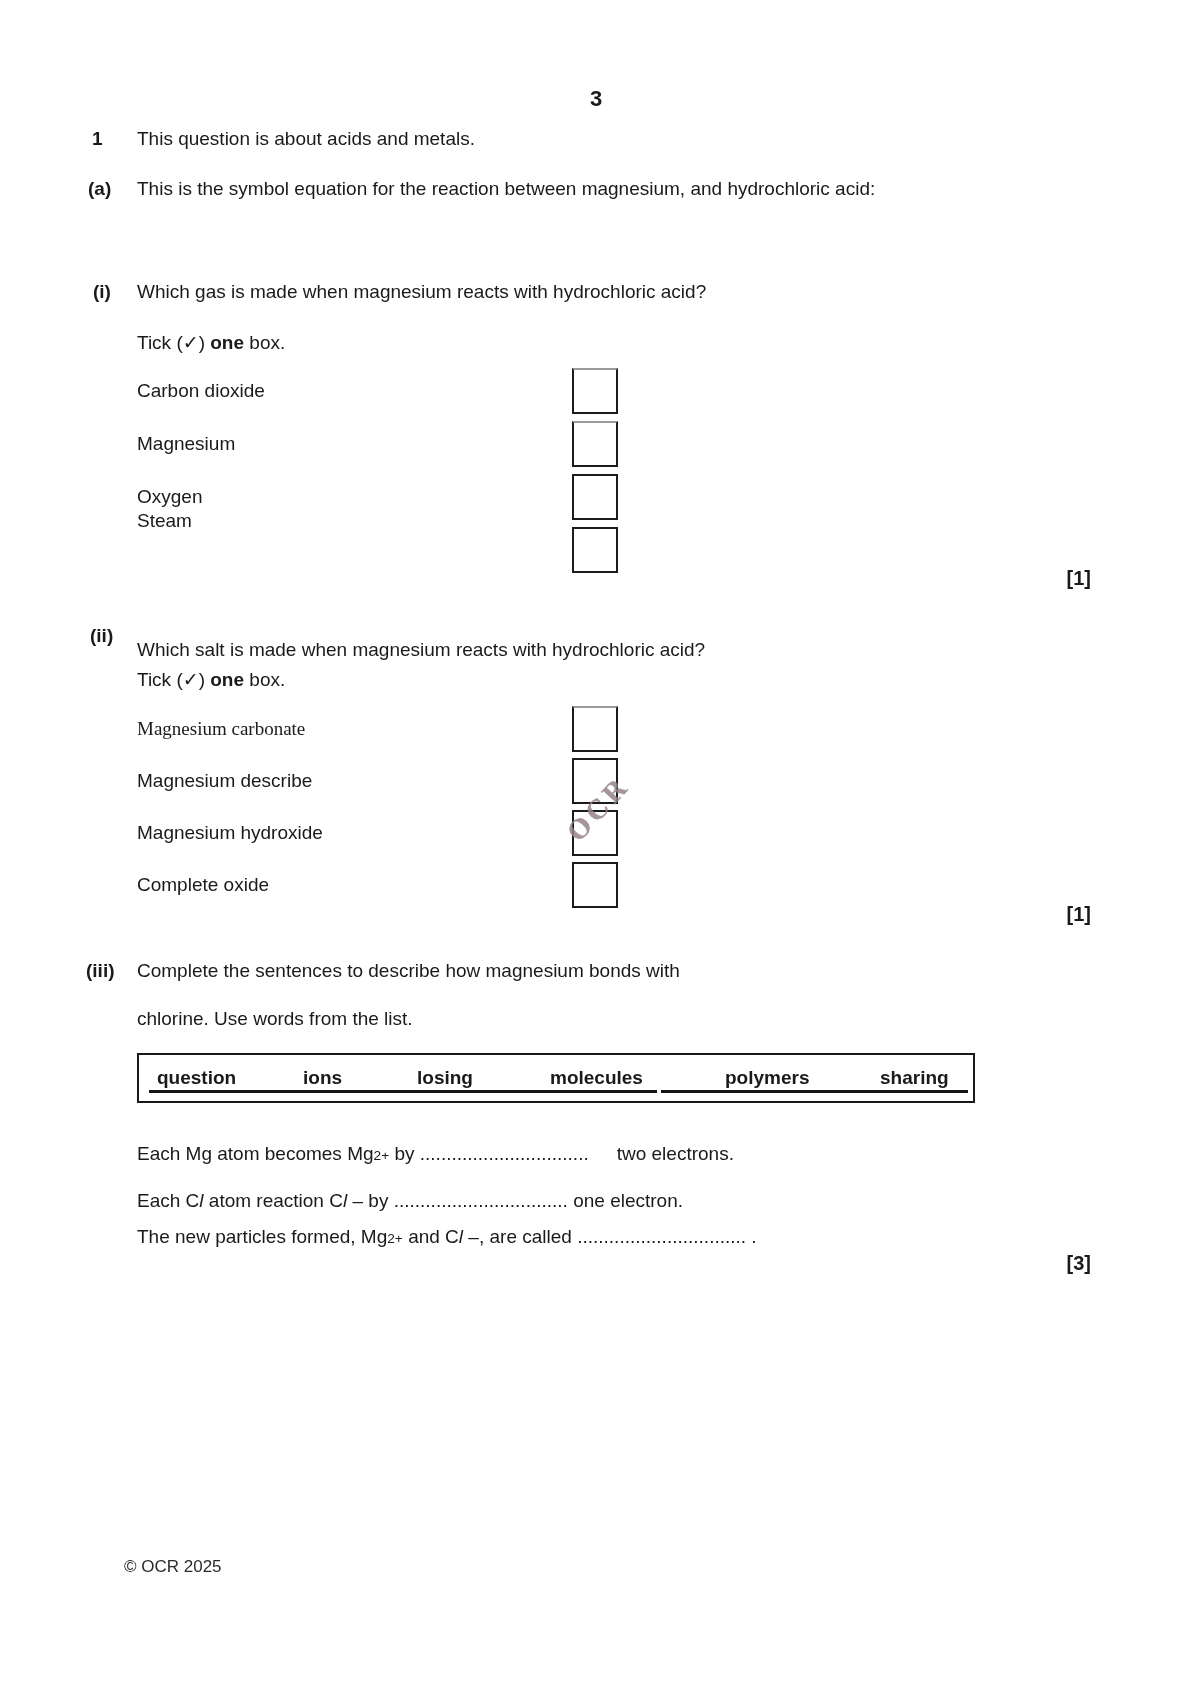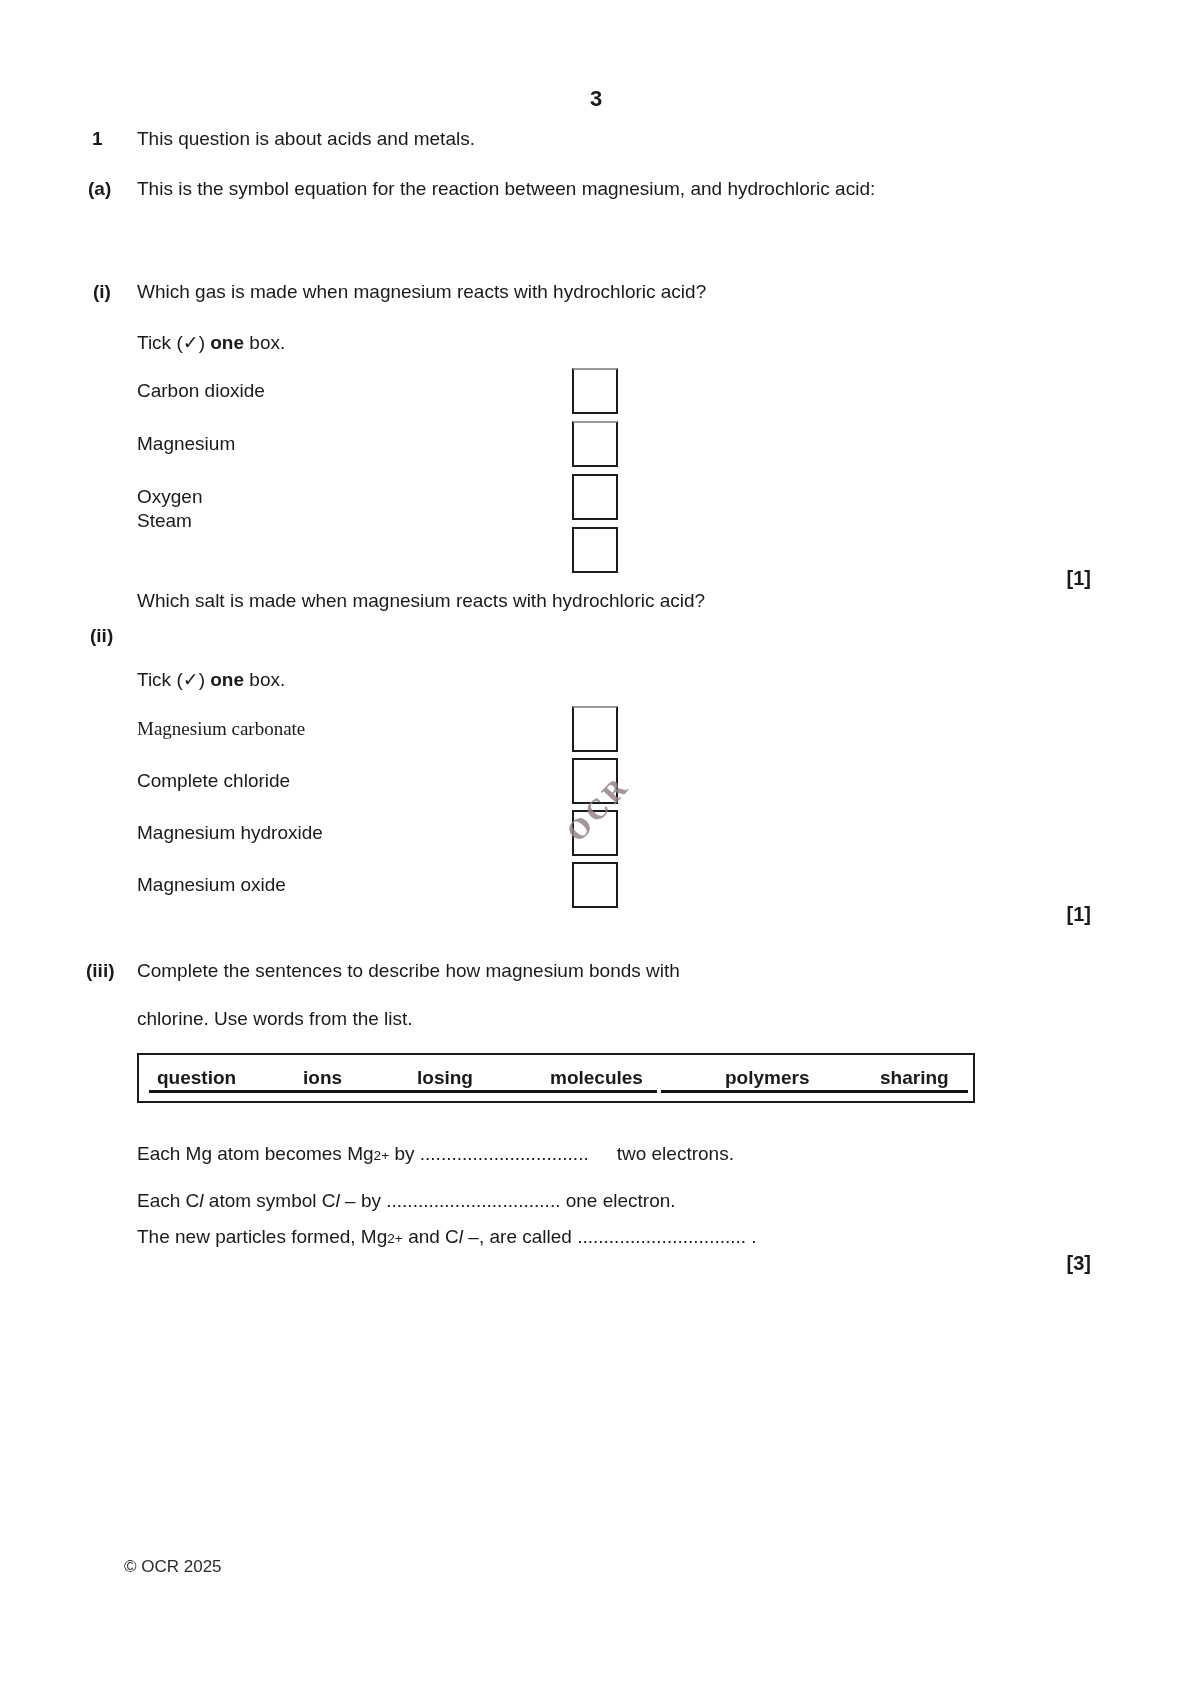--- a/index.html
+++ b/index.html
@@ -59,36 +59,36 @@
 
 <div class="abs" style="left:137px;top:486px;">Oxygen</div>
 <div class="abs checkbox" style="left:572px;top:474px;"></div>
 
 <div class="abs" style="left:137px;top:510px;">Steam</div>
 <div class="abs checkbox" style="left:572px;top:527px;"></div>
 
 <div class="abs marks" style="right:101px;top:567px;">[1]</div>
 
 <div class="abs qnum" style="left:90px;top:625px;">(ii)</div>
-<div class="abs" style="left:137px;top:590px;">Which salt is made when magnesium reacts with hydrochloric acid?</div>
+<div class="abs" style="left:137px;top:639px;">Which salt is made when magnesium reacts with hydrochloric acid?</div>
 
 <div class="abs" style="left:137px;top:669px;">
   <span>Tick (✓) </span><span class="b">one</span><span> box.</span>
 </div>
 
 <div class="abs" style="left:137px;top:718px;font-family:Liberation Serif, serif;">Magnesium carbonate</div>
 <div class="abs checkbox shine" style="left:572px;top:706px;"></div>
 
-<div class="abs" style="left:137px;top:770px;">Complete chloride</div>
+<div class="abs" style="left:137px;top:770px;">Magnesium describe</div>
 <div class="abs checkbox" style="left:572px;top:758px;"></div>
 
 <div class="abs" style="left:137px;top:822px;">Magnesium hydroxide</div>
 <div class="abs checkbox" style="left:572px;top:810px;"></div>
 
-<div class="abs" style="left:137px;top:874px;">Magnesium oxide</div>
+<div class="abs" style="left:137px;top:874px;">Complete oxide</div>
 <div class="abs checkbox" style="left:572px;top:862px;"></div>
 
 <div class="abs watermark" style="left:560px;top:798px;">OCR</div>
 
 <div class="abs marks" style="right:101px;top:903px;">[1]</div>
 
 <div class="abs qnum" style="left:86px;top:960px;">(iii)</div>
 <div class="abs" style="left:137px;top:960px;">Complete the sentences to describe how magnesium bonds with</div>
 <div class="abs" style="left:137px;top:1008px;">chlorine. Use words from the list.</div>
 
@@ -101,21 +101,21 @@
   <span class="word" style="left:741px;">sharing</span>
   <div class="wline" style="left:10px;width:508px;"></div>
   <div class="wline" style="left:522px;width:307px;"></div>
 </div>
 
 <div class="abs" style="left:137px;top:1135px;margin-top:8px;">
   <span>Each Mg atom becomes Mg</span><span class="chg">2+</span><span> by </span><span>................................</span><span class="gap">two electrons.</span>
 </div>
 
 <div class="abs" style="left:137px;top:1190px;">
-  <span>Each C</span><span class="ital">l</span><span> atom symbol C</span><span class="ital">l</span><span> – by </span><span>.................................</span><span> one electron.</span>
+  <span>Each C</span><span class="ital">l</span><span> atom reaction C</span><span class="ital">l</span><span> – by </span><span>.................................</span><span> one electron.</span>
 </div>
 
 <div class="abs" style="left:137px;top:1226px;">
   <span>The new particles formed, Mg</span><span class="chg">2+</span><span> and C</span><span class="ital">l</span><span> –, are called </span><span>................................</span><span> .</span>
 </div>
 
 <div class="abs marks" style="right:101px;top:1252px;">[3]</div>
 
 <div class="abs footer" style="left:124px;top:1556px;">© OCR 2025</div>
 

